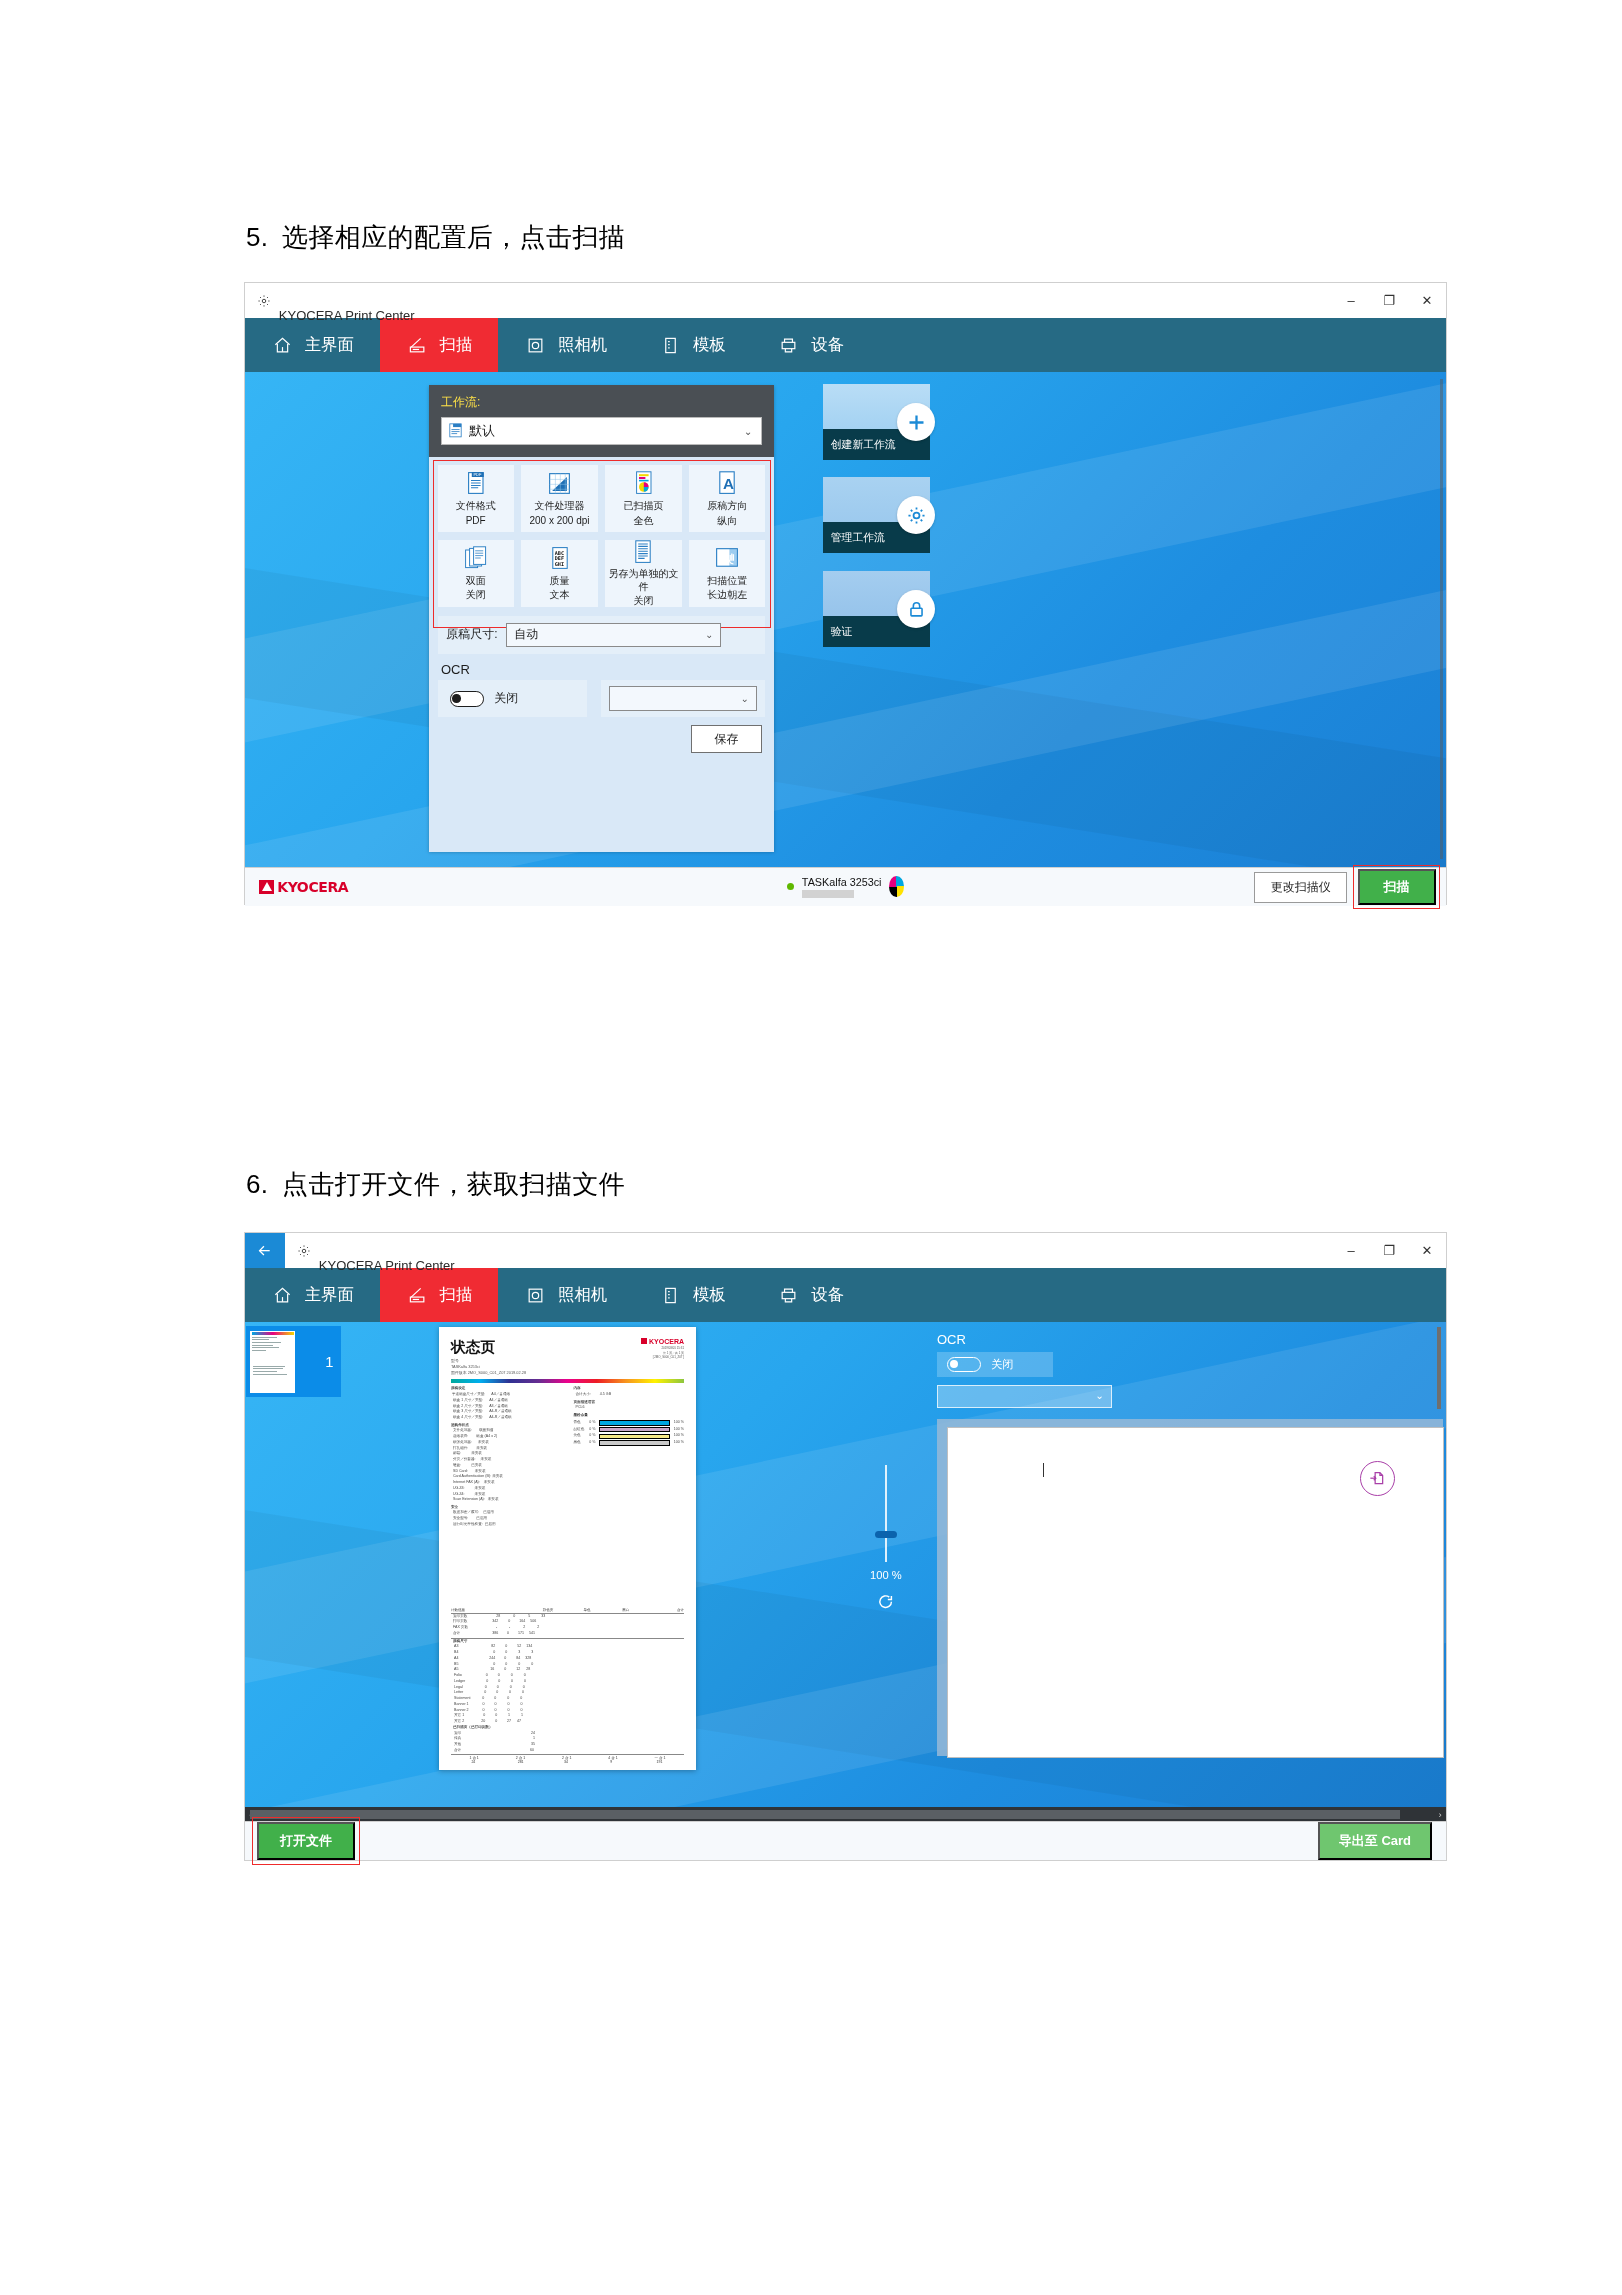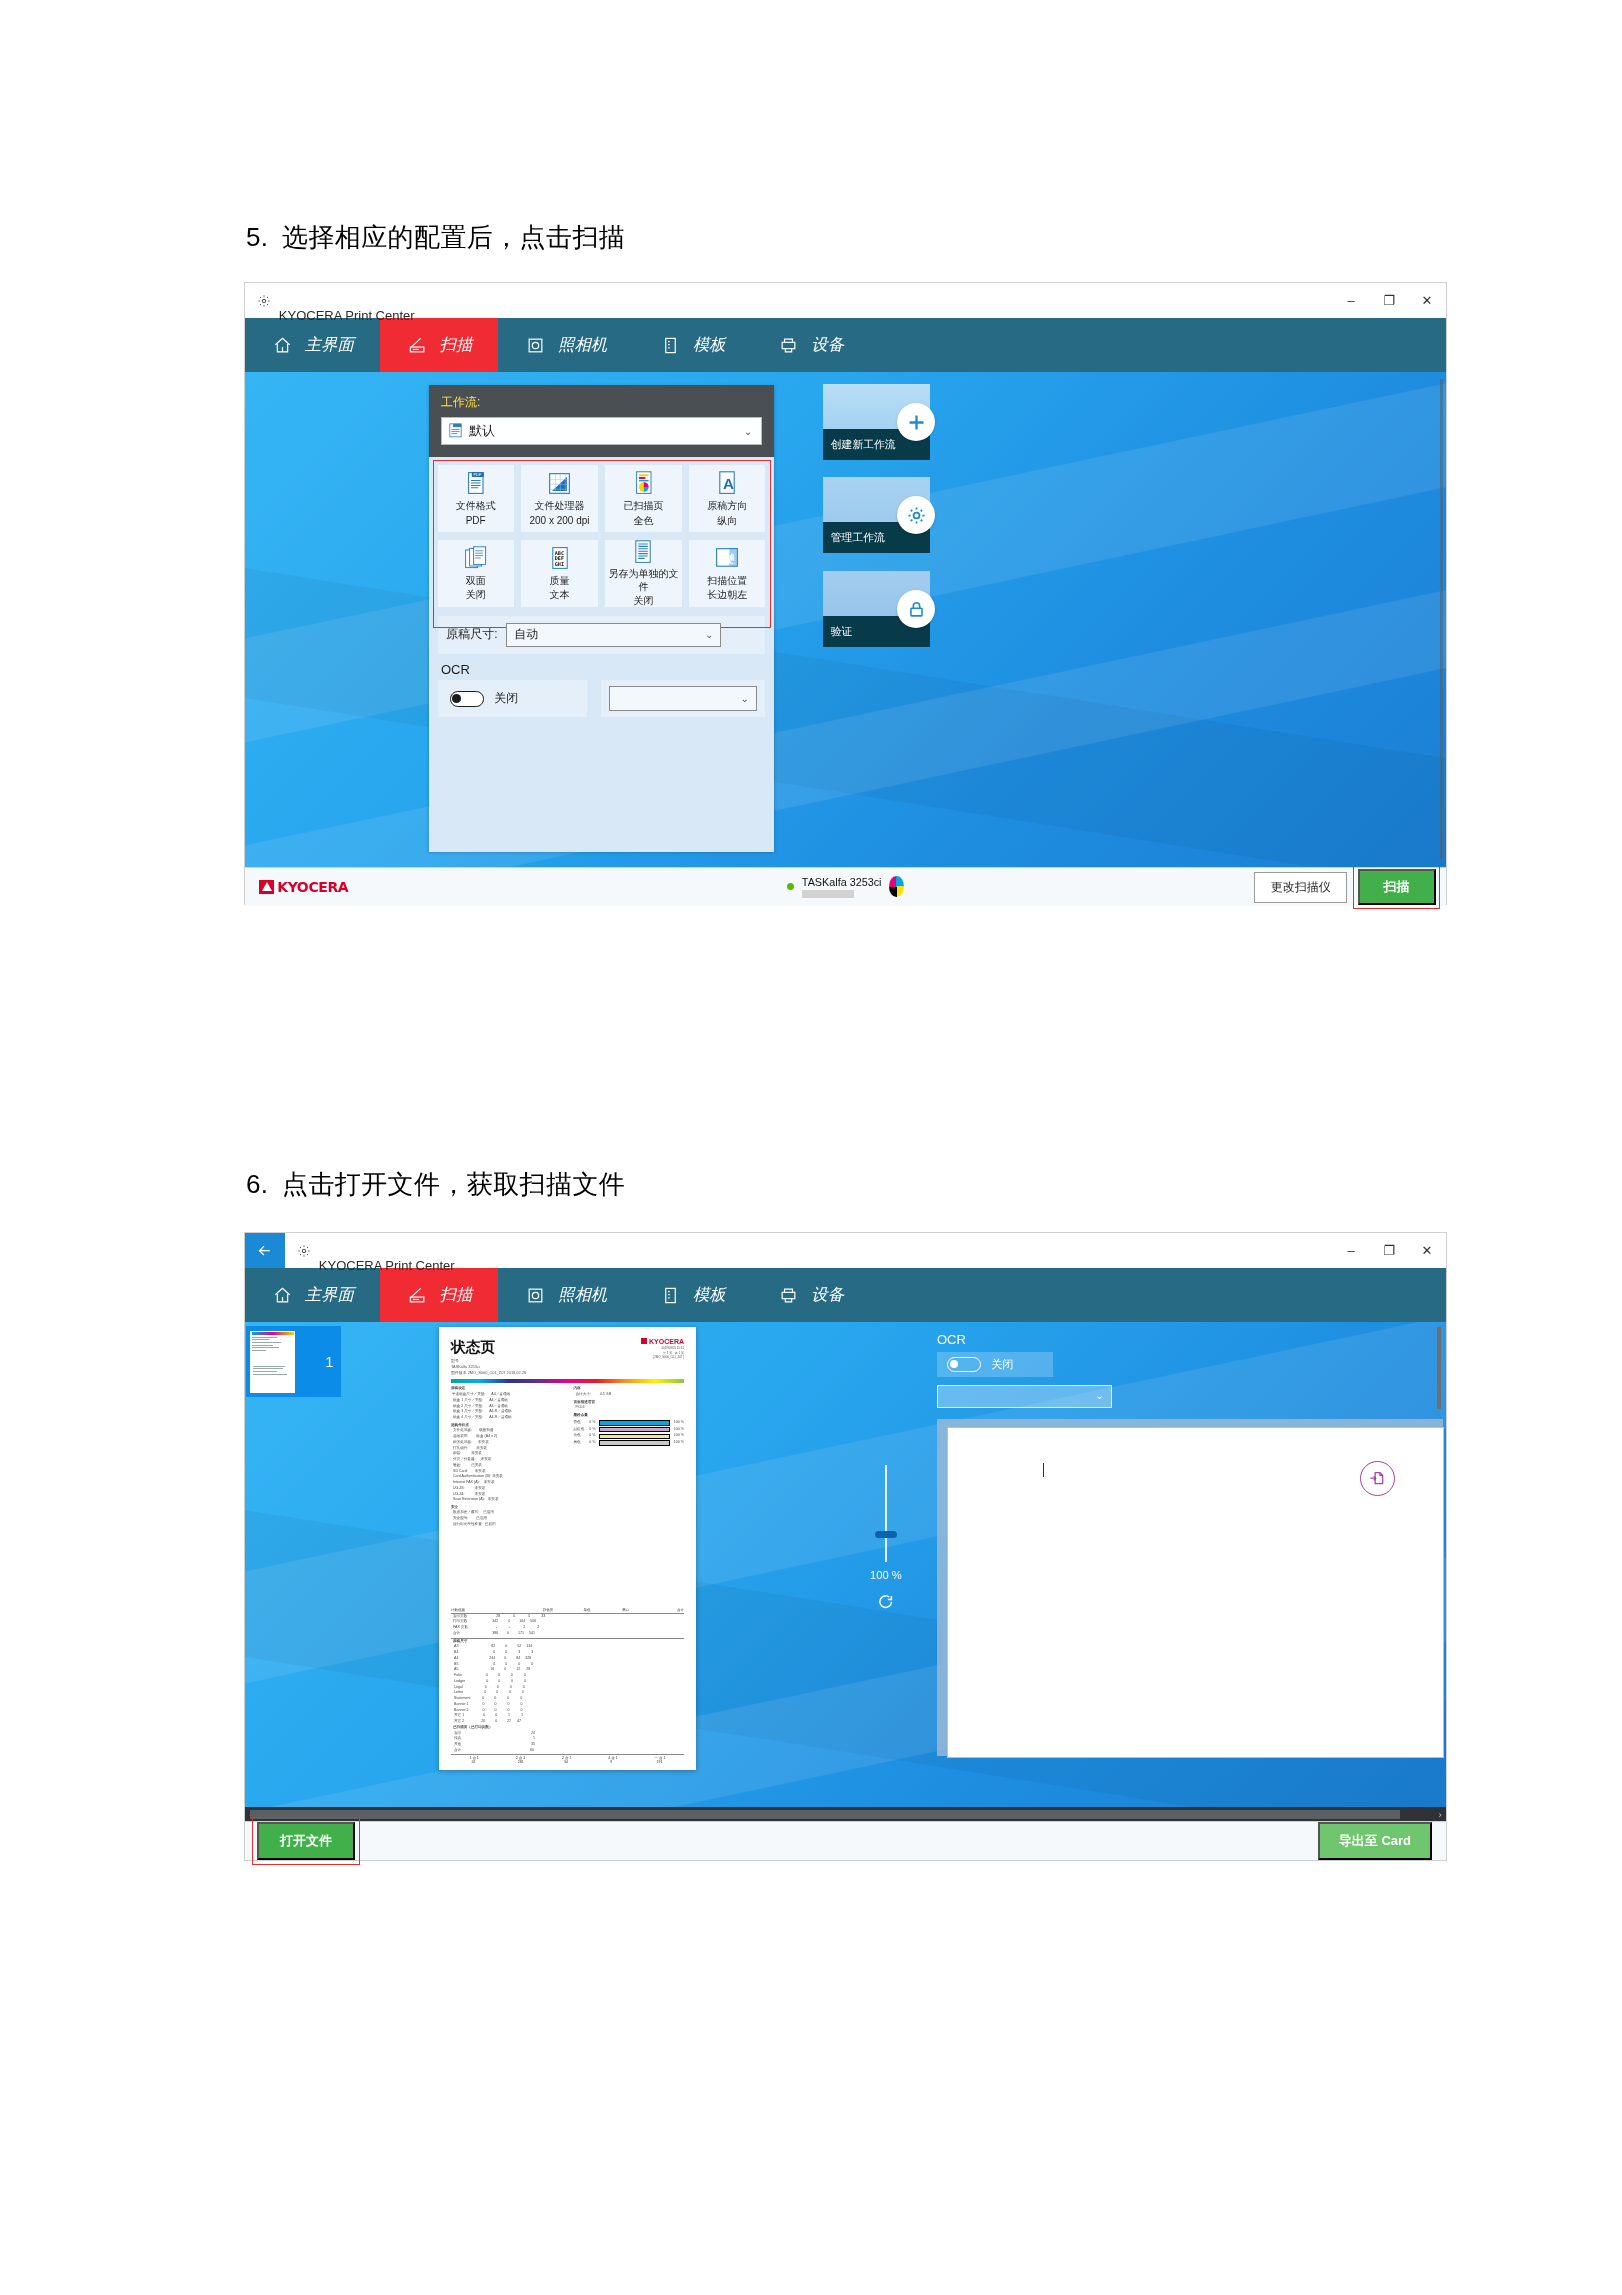--- a/index.html
+++ b/index.html
@@ -14,21 +14,21 @@
   .win{position:absolute;background:#fff;border:0.9px solid #cfcfcf;box-sizing:border-box;}
   .titlebar{height:35px;background:#ffffff;display:flex;align-items:center;position:relative;}
   .back-btn{width:40px;height:35px;background:#1b8ad6;display:flex;align-items:center;justify-content:center;color:#fff;font-size:19px;}
   .gear-ico{margin-left:12px;margin-right:7.8px;display:flex;align-items:center;}
   .title-text{font-size:13px;color:#2a2a2a;margin-top:30px;}
   .wctl{position:absolute;right:0;top:0;height:35px;display:flex;align-items:center;}
   .wctl span{width:38px;height:35px;display:flex;align-items:center;justify-content:center;font-size:13px;color:#333;}
 
   
   .navbar{height:54px;background:#266a84;display:flex;align-items:stretch;}
-  .navtab{display:flex;align-items:center;gap:11.2px;padding:0 26px;color:#ffffff;font-size:16.4px;font-style:italic;}
+  .navtab{display:flex;align-items:center;gap:11.2px;padding:0 26px;color:#ffffff;font-size:16.4px;}
   .navtab.active{background:#f02b33;}
   .navtab .nico{width:22.5px;height:22.5px;display:flex;align-items:center;justify-content:center;}
 
   
   .workspace{position:relative;overflow:hidden;
      background:linear-gradient(135deg,#36b5f5 0%,#28a6ee 35%,#1e8de0 70%,#1b7fd4 100%);}
   .wave{position:absolute;background:rgba(255,255,255,.09);transform:skewY(-12deg);}
   .wave2{position:absolute;background:rgba(0,0,0,.045);transform:skewY(9deg);}
 
   
@@ -335,20 +335,23 @@
             <span class="t-txt">关闭</span>
           </div>
           <div class="ocr-sel-wrap">
             <span class="mini-select" style="max-width:none;width:100%;">
               <span></span>
               <span class="chev">⌄</span>
             </span>
           </div>
         </div>
 
+        <div class="save-row">
+          <button class="save-btn">保存</button>
+        </div>
       </div>
 
       <div class="act-tile" style="left:578px;top:12px;">
         <div class="act-top" style="background:linear-gradient(180deg,#b9ddf6,#a4d2f2);"></div>
         <div class="act-bot">
           <span>创建新工作流</span>
         </div>
         <div class="act-circle">
           <svg width="21" height="21" viewBox="0 0 24 24" stroke="#1b8ad6" stroke-width="2.6" fill="none">
               <path d="M12 4v16M4 12h16"></path>

